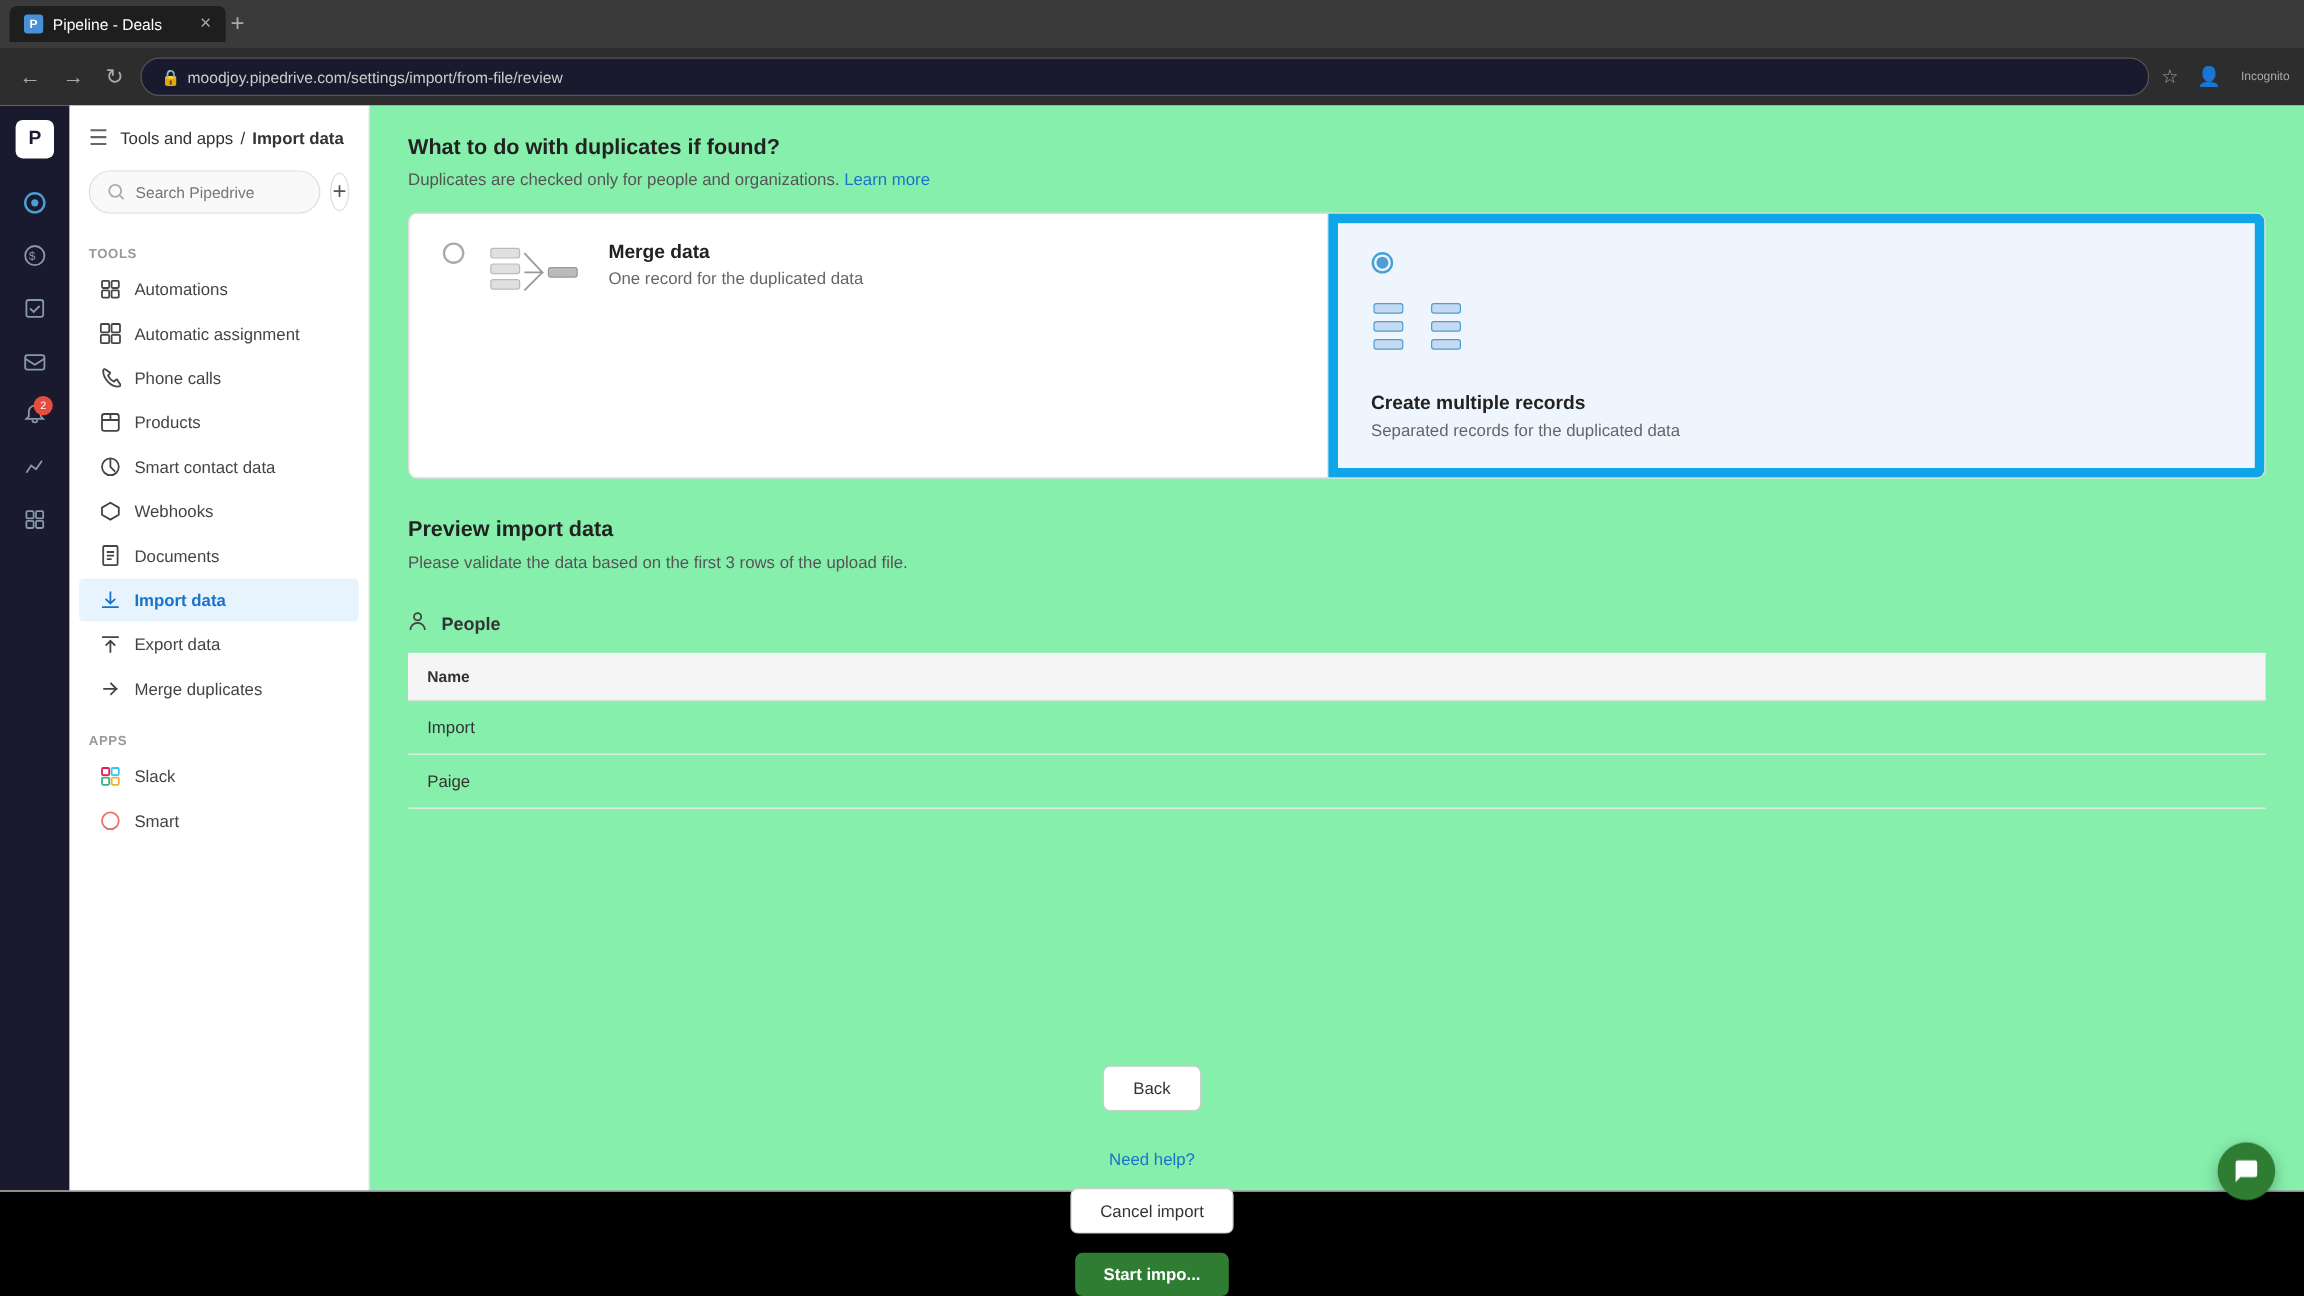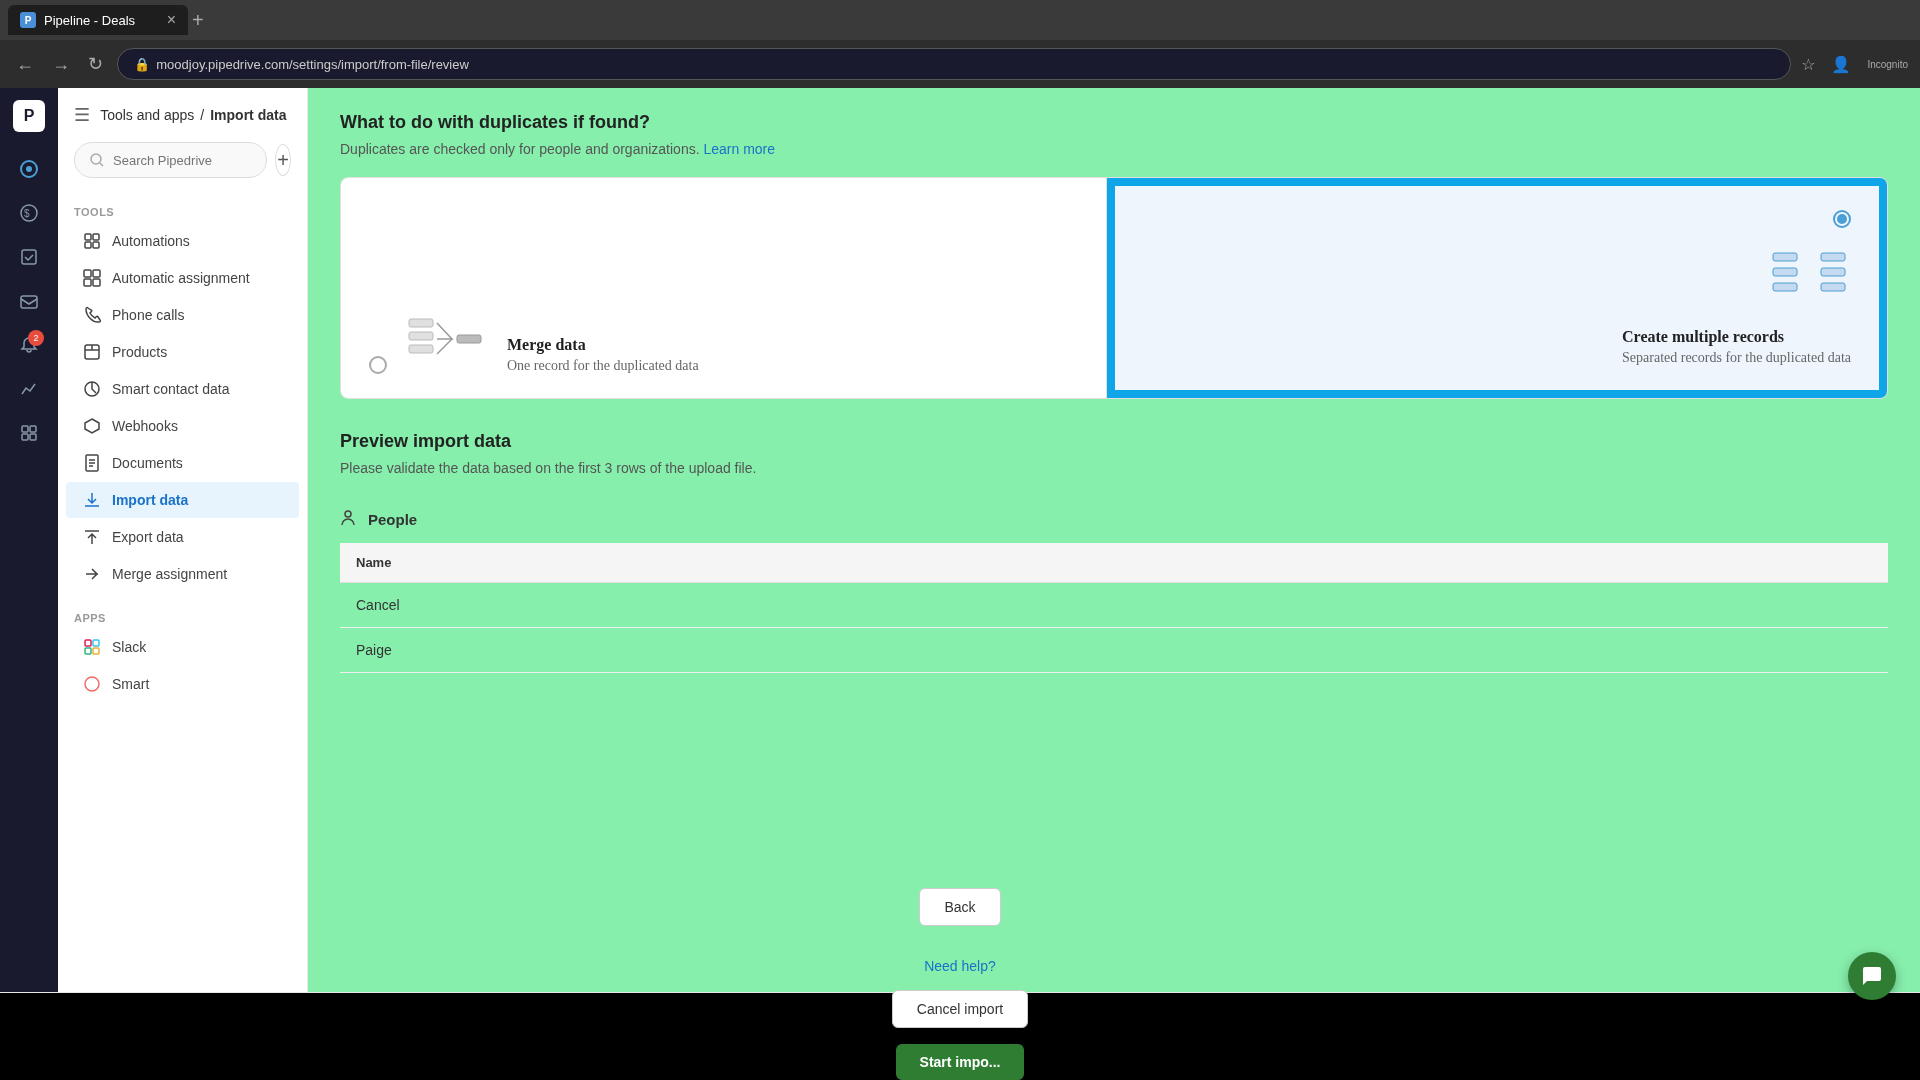--- a/index.html
+++ b/index.html
@@ -46,21 +46,21 @@
     .main-content { flex: 1; overflow-y: auto; padding: 24px 32px; background: #86efac; position: relative; }
 
     
 
     .section-title { font-size: 18px; font-weight: 700; color: #222; margin-bottom: 8px; }
     .section-subtitle { font-size: 14px; color: #555; margin-bottom: 20px; }
     .learn-more { color: #1a73c8; text-decoration: none; }
 
     
     .dup-options { display: flex; gap: 0; margin-bottom: 32px; border: 1px solid #e0e0e0; border-radius: 8px; overflow: hidden; }
-    .dup-option { flex: 1; padding: 24px 28px; display: flex; align-items: flex-end; gap: 20px; cursor: pointer; border: none; background: #fff; font-family: Liberation Serif, serif; }
+    .dup-option { flex: 1; padding: 24px 28px; display: flex; align-items: flex-start; gap: 20px; cursor: pointer; border: none; background: #fff; }
     .dup-option.selected { background: #eef5fd; border: 8px solid #0ea5e9; flex-direction: column; }
     .dup-option:first-child { border-right: 1px solid #e0e0e0; }
     .radio-btn { width: 18px; height: 18px; border-radius: 50%; border: 2px solid #aaa; flex-shrink: 0; display: flex; align-items: center; justify-content: center; }
     .radio-btn.checked { border-color: #4a9fd4; }
     .radio-btn.checked::after { content: ''; width: 10px; height: 10px; border-radius: 50%; background: #4a9fd4; }
     .dup-text h3 { font-size: 16px; font-weight: 600; color: #222; margin-bottom: 4px; }
     .dup-text p { font-size: 14px; color: #666; }
 
     
     .preview-title { font-size: 18px; font-weight: 700; color: #222; margin-bottom: 8px; }
@@ -279,21 +279,21 @@
           </svg>
       </div>
       <span>Export data</span>
     </div>
     <div class="sidebar-item">
       <div class="item-icon">
         <svg width="18" height="18" viewBox="0 0 18 18" fill="none">
             <path d="M3 9h12M9 4l5 5-5 5" stroke="currentColor" stroke-width="1.5"></path>
           </svg>
       </div>
-      <span>Merge assignment</span>
+      <span>Merge duplicates</span>
     </div>
 
     <div class="sidebar-section" style="margin-top:8px;">APPS</div>
     <div class="sidebar-item">
       <div class="item-icon">
         <svg width="18" height="18" viewBox="0 0 18 18" fill="none">
             <rect x="2" y="2" width="6" height="6" rx="1" stroke="#e01e5a" stroke-width="1.5"></rect>
             <rect x="10" y="2" width="6" height="6" rx="1" stroke="#36c5f0" stroke-width="1.5"></rect>
             <rect x="2" y="10" width="6" height="6" rx="1" stroke="#2eb67d" stroke-width="1.5"></rect>
             <rect x="10" y="10" width="6" height="6" rx="1" stroke="#ecb22e" stroke-width="1.5"></rect>
@@ -376,21 +376,21 @@
         </div>
 
         <table class="preview-table">
           <thead>
             <tr>
               <th>Name</th>
             </tr>
           </thead>
           <tbody>
             <tr class="table-row">
-              <td>Cancel</td>
+              <td>Import</td>
             </tr>
             <tr class="table-row">
               <td>Paige</td>
             </tr>
           </tbody>
         </table>
       </div>
     </div>
 
     <div style="height:80px;"></div>

